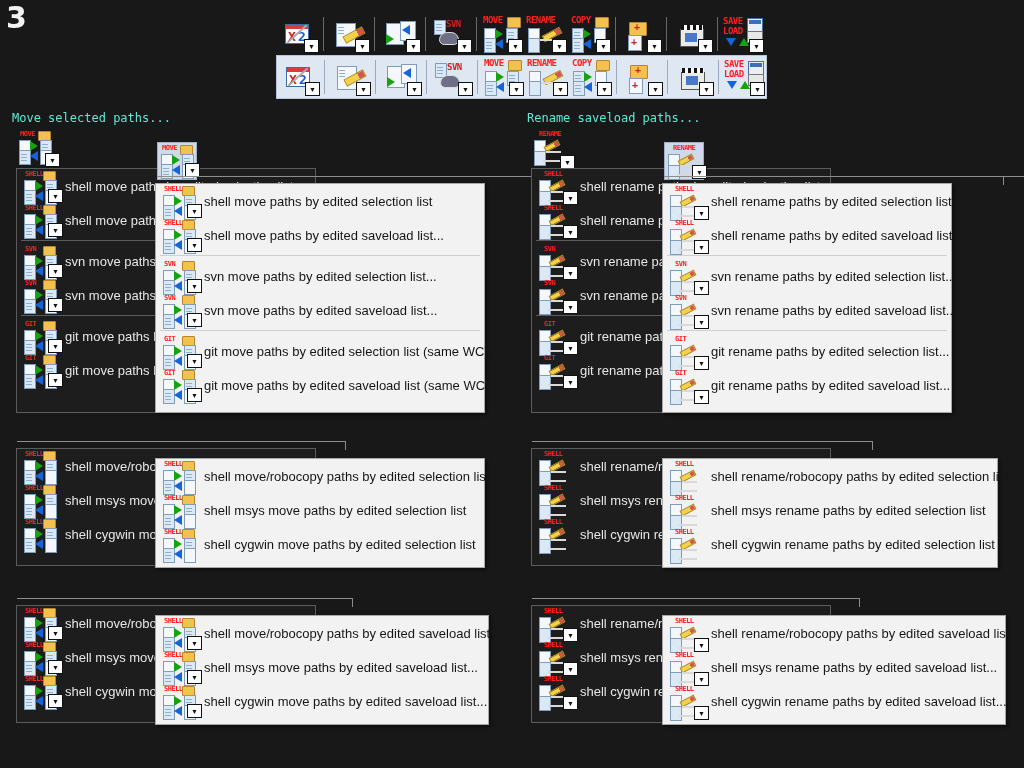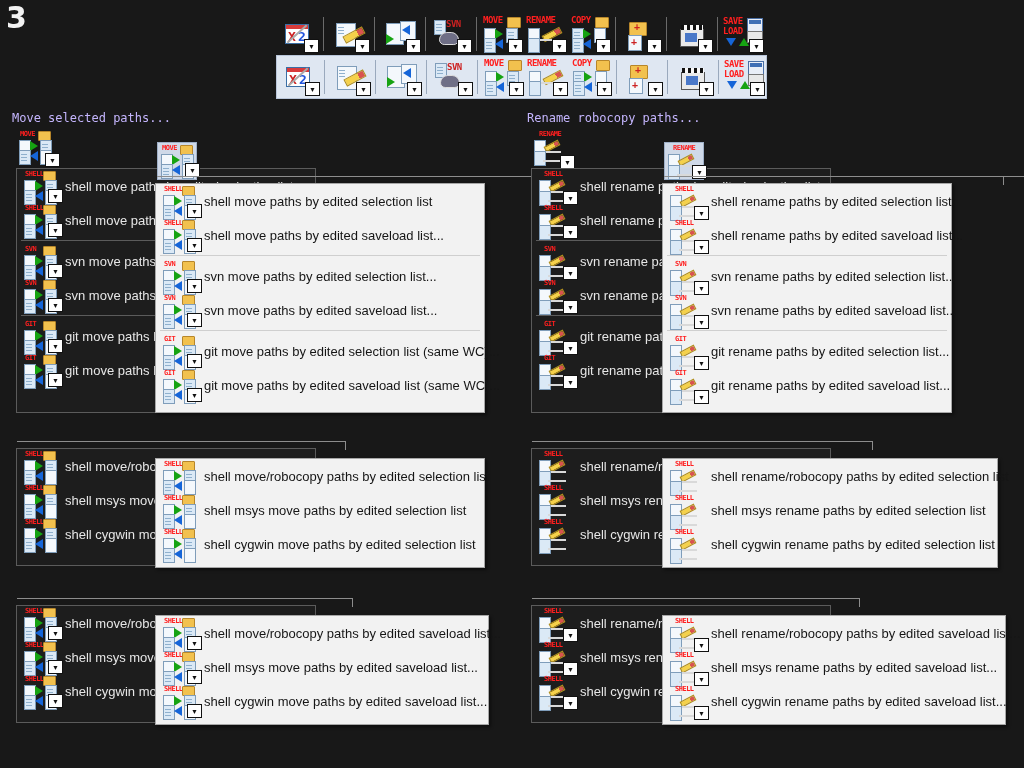--- a/index.html
+++ b/index.html
@@ -56,21 +56,21 @@
   .slash{position:absolute;width:26px;height:2px;background:#aaaaaa;transform:rotate(-42deg);}
   .turtle{position:absolute;width:18px;height:11px;background:#6f6f86;border-radius:9px 9px 6px 6px;border:1px solid #ddd;}
   .clap{position:absolute;width:22px;height:16px;background:#eaeaea;border:1px solid #555;}
   .clap::before{content:"";position:absolute;left:0;top:-5px;width:22px;height:5px;
     background:repeating-linear-gradient(90deg,#111 0 3px,#fafafa 3px 6px);}
   .fd{position:absolute;width:14px;height:13px;background:#e9eef7;border:1px solid #4a6fa5;}
   .fd::before{content:"";position:absolute;left:1px;top:1px;width:12px;height:4px;background:#3f6fb5;}
 
   
   .section-title{
-    position:absolute;color:#c4b5fd;font-size:12px;
+    position:absolute;color:#5eead4;font-size:12px;
     font-family:"DejaVu Sans Mono",monospace;white-space:nowrap;
   }
 
   
   .menu{position:absolute;box-sizing:border-box;}
   .menu.dark{
     background:#1d1d1d;border:1px solid #5b5b5b;
   }
   .menu.light{
     background:#f2f2f2;border:1px solid #a7a7a7;
@@ -505,21 +505,21 @@
         <div class="doc blue lines" style="left:22px;top:9px;"></div>
         <div class="doc blue lines" style="left:1px;top:19px;"></div>
         <div class="arrow-l" style="left:12px;top:20px;"></div>
         <div class="doc" style="left:22px;top:19px;"></div>
         <div class="drop" style="right:-6px;bottom:-2px;">▼</div>
       </div>
       <span class="txt">git move paths by edited saveload list (same WC)...</span>
     </div>
   </div>
 
-<div class="section-title" style="left:527px;top:111px;">Rename robocopy paths...</div>
+<div class="section-title" style="left:527px;top:111px;">Rename saveload paths...</div>
 <div class="mi-icon" id="rename-parent-small" style="position:absolute;left:533px;top:131px;width:36px;height:34px;">
     <div class="redtag" style="left:6px;top:0px;font-size:7px;color:#ff1f1f;">RENAME</div>
     <div class="doc" style="left:1px;top:9px;"></div>
     <div class="pencil" style="left:11px;top:12px;"></div>
     <div style="left:10px;top:20px;width:18px;height:2px;background:#d9d9d9;position:absolute;"></div>
     <div class="doc blue" style="left:1px;top:20px;"></div>
     <div style="left:10px;top:29px;width:18px;height:2px;background:#d9d9d9;position:absolute;"></div>
     <div class="drop" style="right:-6px;bottom:-4px;">▼</div>
   </div>
 <div class="menu dark" id="menu-rename-dark" style="left: 531px; top: 168px; width: 300px; height: 245px; overflow: hidden;">

